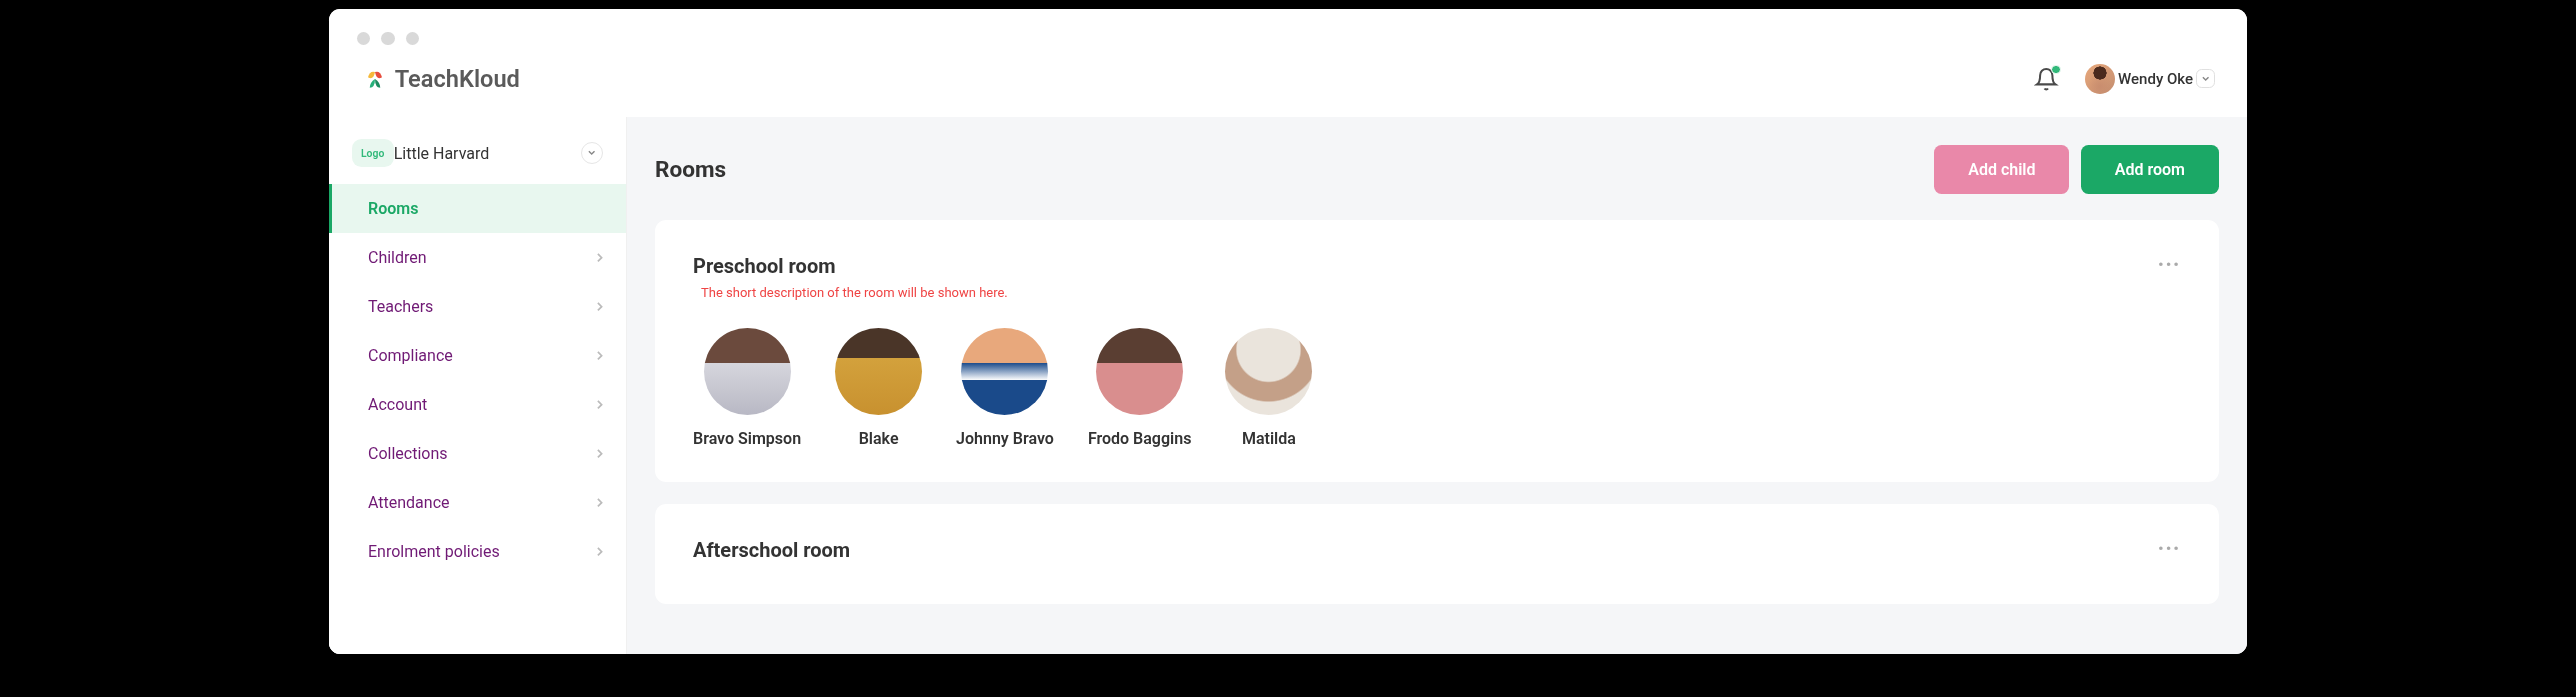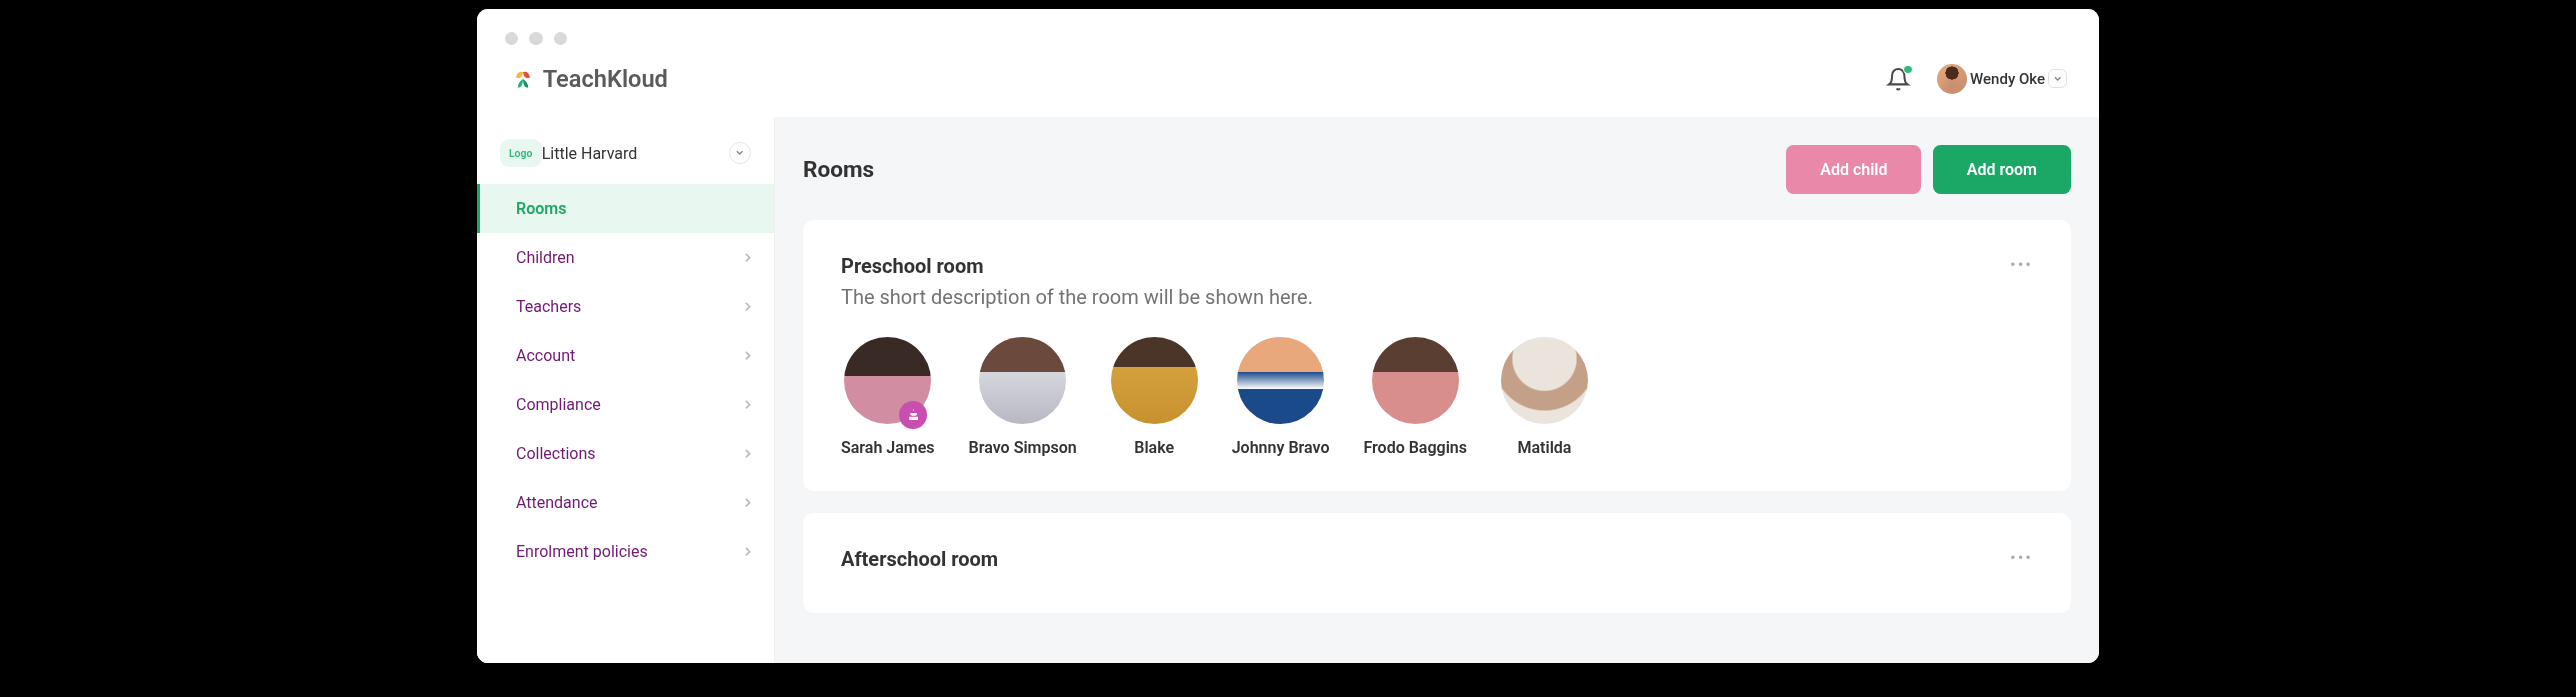--- a/index.html
+++ b/index.html
@@ -1,17 +1,17 @@
 <!DOCTYPE html>
 <html style="font-size:15px"><head>
   <meta charset="utf-8">
   <style>
     * { margin: 0; padding: 0; box-sizing: border-box; font-family: -apple-system, BlinkMacSystemFont, 'Segoe UI', Roboto, sans-serif; }
     body { background: #000; display: flex; align-items: flex-start; justify-content: center; width: 2576px; height: 698px; }
-    .browser-window { background: #fff; width: 1622px; border-radius: 11.3px; overflow: hidden; box-shadow: 0 0 75px rgba(0,0,0,0.5); margin-top: 9.4px; }
+    .browser-window { background: #fff; width: 1918px; border-radius: 11.3px; overflow: hidden; box-shadow: 0 0 75px rgba(0,0,0,0.5); margin-top: 9.4px; }
     .browser-dots { display: flex; gap: 11.3px; padding: 22.6px 28px 15px 28px; background: #fff; }
     .dot { width: 13.2px; height: 13.2px; border-radius: 50%; background: #d9d9d9; }
     .topbar { display: flex; align-items: center; justify-content: space-between; padding: 3.8px 32px 22.6px 32px; background: #fff; }
     .logo-wrap { display: flex; align-items: center; gap: 5.7px; }
     .logo-icon { width: 28px; height: 28px; position: relative; }
     .logo-icon svg { width: 100%; height: 100%; }
     .logo-text { font-size: 23.6px; font-weight: 600; color: #5a5a5a; }
     .topbar-right { display: flex; align-items: center; gap: 26.4px; }
     .bell-icon { width: 24.5px; height: 24.5px; color: #4a4a4a; position: relative; }
     .bell-badge { position: absolute; top: -1.9px; right: -1.9px; width: 9.4px; height: 9.4px; border-radius: 50%; background: #32b97a; border: 1.9px solid #fff; }
@@ -32,21 +32,21 @@
     .main { flex: 1; padding: 28px; }
     .main-header { display: flex; align-items: center; justify-content: space-between; margin-bottom: 26.4px; }
     .page-title { font-size: 22.6px; font-weight: 700; color: #333; }
     .header-buttons { display: flex; gap: 11.3px; }
     .btn { padding: 15px 34px; border: none; border-radius: 7.5px; font-size: 16px; font-weight: 600; cursor: pointer; color: #fff; }
     .btn-pink { background: #e988a9; }
     .btn-green { background: #1ba866; }
     .room-card { background: #fff; border-radius: 11.3px; padding: 34px 38px; margin-bottom: 22.6px; }
     .room-head { display: flex; align-items: flex-start; justify-content: space-between; }
     .room-title { font-size: 20px; font-weight: 700; color: #333; margin-bottom: 7.5px; }
-    .room-desc { font-size: 20px; color: #737373; margin-bottom: 28px; }
+    .room-desc { font-size: 13px; color: #ef4444; margin-bottom: 28px; margin-left: 8px; }
     .more-dots { color: #aaa; letter-spacing: 1.9px; font-size: 17px; cursor: pointer; }
     .children-row { display: flex; gap: 34px; }
     .child-card { display: flex; flex-direction: column; align-items: center; gap: 13.2px; position: relative; }
     .child-avatar { width: 87px; height: 87px; border-radius: 50%; background: #ddd; position: relative; overflow: hidden; }
     .child-name { font-size: 16px; font-weight: 600; color: #333; white-space: nowrap; }
     .bday-badge { position: absolute; bottom: 28px; right: 7.5px; width: 28px; height: 28px; border-radius: 50%; background: #c94eb2; display: flex; align-items: center; justify-content: center; color: #fff; }
     .av1 { background: linear-gradient(180deg, #3a2a26 0%, #3a2a26 45%, #d18ea2 45%, #d18ea2 100%); }
     .av2 { background: radial-gradient(circle at 50% 40%, #5a3e32 0%, #5a3e32 40%, #2e2620 42%, #2e2620 100%); }
     .av3 { background: linear-gradient(180deg, #6b4a3d 0%, #6b4a3d 40%, #d6d6dd 40%, #b8b8c4 100%); }
     .av4 { background: linear-gradient(180deg, #4a3528 0%, #4a3528 35%, #d3a13c 35%, #c8912f 100%); }
@@ -118,27 +118,27 @@
                 <path d="M2 2 L6 6 L2 10"></path>
               </svg></span>
           </div>
           <div class="nav-item">
             <span>Teachers</span>
             <span class="nav-chevron"><svg width="7.5" height="11.3" viewBox="0 0 8 12" fill="none" stroke="#bbb" stroke-width="1.8">
                 <path d="M2 2 L6 6 L2 10"></path>
               </svg></span>
           </div>
           <div class="nav-item">
+            <span>Compliance</span>
+            <span class="nav-chevron"><svg width="7.5" height="11.3" viewBox="0 0 8 12" fill="none" stroke="#bbb" stroke-width="1.8">
+                <path d="M2 2 L6 6 L2 10"></path>
+              </svg></span>
+          </div>
+          <div class="nav-item">
             <span>Account</span>
-            <span class="nav-chevron"><svg width="7.5" height="11.3" viewBox="0 0 8 12" fill="none" stroke="#bbb" stroke-width="1.8">
-                <path d="M2 2 L6 6 L2 10"></path>
-              </svg></span>
-          </div>
-          <div class="nav-item">
-            <span>Compliance</span>
             <span class="nav-chevron"><svg width="7.5" height="11.3" viewBox="0 0 8 12" fill="none" stroke="#bbb" stroke-width="1.8">
                 <path d="M2 2 L6 6 L2 10"></path>
               </svg></span>
           </div>
           <div class="nav-item">
             <span>Collections</span>
             <span class="nav-chevron"><svg width="7.5" height="11.3" viewBox="0 0 8 12" fill="none" stroke="#bbb" stroke-width="1.8">
                 <path d="M2 2 L6 6 L2 10"></path>
               </svg></span>
           </div>
@@ -169,29 +169,20 @@
           <div class="room-card">
             <div class="room-head">
               <div>
                 <div class="room-title">Preschool room</div>
                 <div class="room-desc">The short description of the room will be shown here.</div>
               </div>
               <div class="more-dots">•••</div>
             </div>
             <div class="children-row">
               <div class="child-card">
-                <div class="child-avatar av1"></div>
-                <span class="bday-badge">
-                  <svg width="13.2" height="13.2" viewBox="0 0 24 24" fill="#fff">
-                    <path d="M12 2l1 3h-2l1-3zM6 9h12v2a3 3 0 0 1-3 3H9a3 3 0 0 1-3-3V9zm-2 7h16v6H4v-6z"></path>
-                  </svg>
-                </span>
-                <div class="child-name">Sarah James</div>
-              </div>
-              <div class="child-card">
                 <div class="child-avatar av3"></div>
                 <div class="child-name">Bravo Simpson</div>
               </div>
               <div class="child-card">
                 <div class="child-avatar av4"></div>
                 <div class="child-name">Blake</div>
               </div>
               <div class="child-card">
                 <div class="child-avatar av5"></div>
                 <div class="child-name">Johnny Bravo</div>

